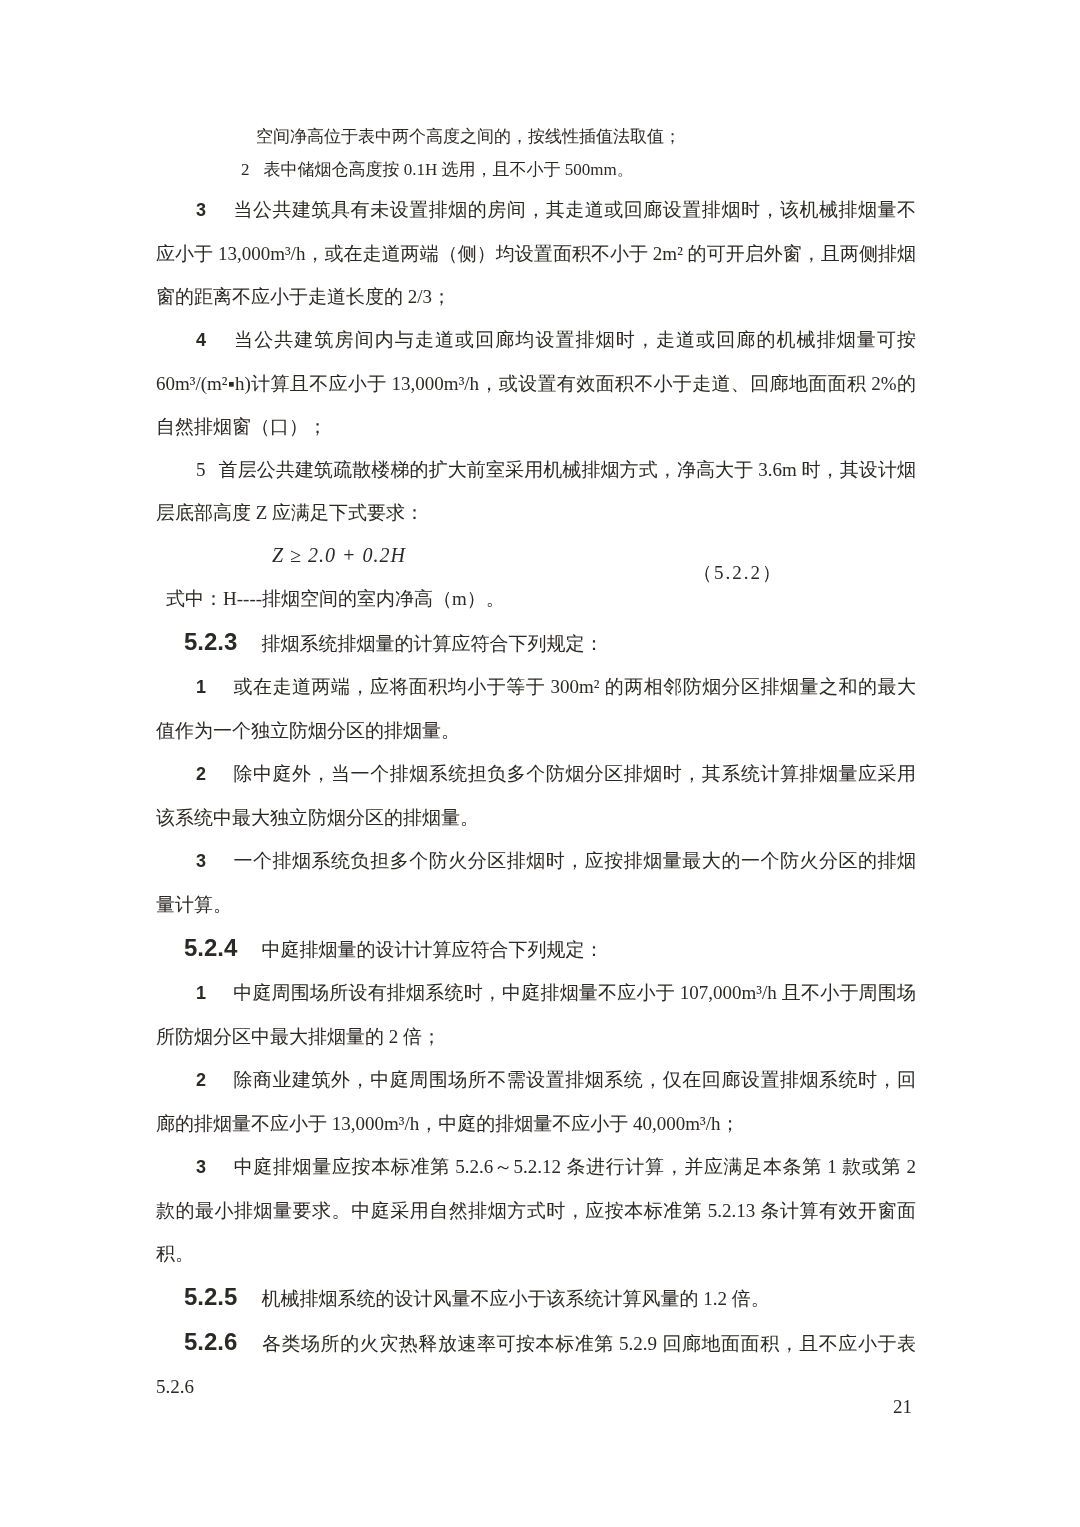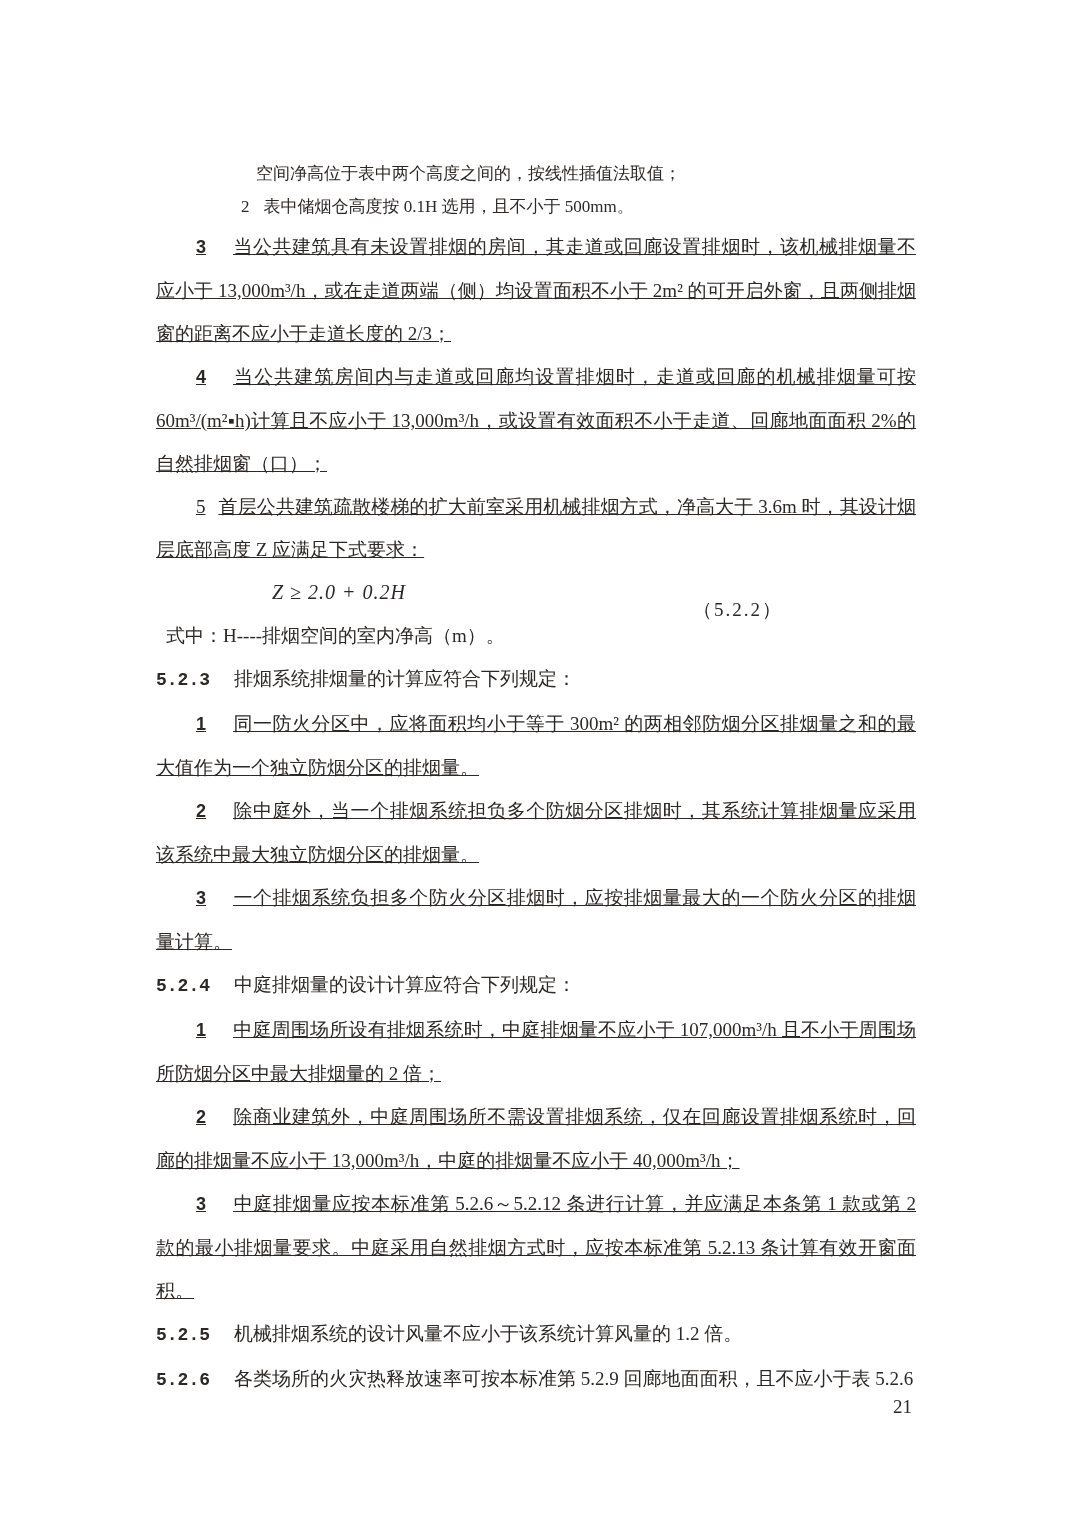--- a/index.html
+++ b/index.html
@@ -7,40 +7,40 @@
     width:1080px; height:1527px;
     background:#ffffff;
     position:relative;
     font-family:"Liberation Serif","DejaVu Serif",serif;
     color:#2c2826;
     overflow:hidden;
   }
   .content {
     position:absolute; left:156px; top:120px; width:760px;
   }
-  .notes { font-size:17px; line-height:33px;margin-top:37px; }
+  .notes { font-size:17px; line-height:33px; }
   .note-1 { padding-left:100px; }
   .note-2 { padding-left:85px; }
   .note-num { margin-right:14px; }
   .body-text {
     margin-top:2px;
     font-size:19px;
     line-height:43px;
     text-align:justify;
   }
   .body-text p { margin:0; }
-  .item { text-indent:40px;text-decoration:underline; }
+  .item { text-indent:40px; }
   .num-bold {
     font-family:"Liberation Sans","DejaVu Sans",sans-serif;
     font-weight:700; font-size:18px; margin-right:27px;
   }
   .num-reg { margin-right:13px; }
   .section-num {
-    font-family:Liberation Mono, monospace;
-    font-weight:700; font-size:18px; margin-right:24px;
+    font-family:Liberation Sans, sans-serif;
+    font-weight:700; font-size:24px; margin-right:24px;margin-left:28px;
   }
   .formula-row { position:relative; }
   .formula { margin-left:116px; font-style:italic; font-size:20px; letter-spacing:1px; }
   .eq-num { position:absolute; left:537px; top:17px; font-style:normal; letter-spacing:2px; }
   .where { text-indent:10px; }
   .page-num { position:absolute; left:893px; top:1393px; font-size:19px; line-height:28px; }
 </style>
 </head>
 <body>
 
@@ -58,21 +58,21 @@
     <p class="item"><span class="num-bold">4</span><span>当公共建筑房间内与走道或回廊均设置排烟时，走道或回廊的机械排烟量可按 60m³/(m²▪h)计算且不应小于 13,000m³/h，或设置有效面积不小于走道、回廊地面面积 2%的自然排烟窗（口）；</span></p>
 
     <p class="item"><span class="num-reg">5</span><span>首层公共建筑疏散楼梯的扩大前室采用机械排烟方式，净高大于 3.6m 时，其设计烟层底部高度 Z 应满足下式要求：</span></p>
 
     <p class="formula-row"><span class="formula">Z ≥ 2.0 + 0.2H</span><span class="eq-num">（5.2.2）</span></p>
 
     <p class="where">式中：H----排烟空间的室内净高（m）。</p>
 
     <p class="section"><span class="section-num">5.2.3</span><span>排烟系统排烟量的计算应符合下列规定：</span></p>
 
-    <p class="item"><span class="num-bold">1</span><span>同一防火分区中，应将面积均小于等于 300m² 的两相邻防烟分区排烟量之和的最大值作为一个独立防烟分区的排烟量。</span></p>
+    <p class="item"><span class="num-bold">1</span><span>或在走道两端，应将面积均小于等于 300m² 的两相邻防烟分区排烟量之和的最大值作为一个独立防烟分区的排烟量。</span></p>
 
     <p class="item"><span class="num-bold">2</span><span>除中庭外，当一个排烟系统担负多个防烟分区排烟时，其系统计算排烟量应采用该系统中最大独立防烟分区的排烟量。</span></p>
 
     <p class="item"><span class="num-bold">3</span><span>一个排烟系统负担多个防火分区排烟时，应按排烟量最大的一个防火分区的排烟量计算。</span></p>
 
 
     <p class="section"><span class="section-num">5.2.4</span><span>中庭排烟量的设计计算应符合下列规定：</span></p>
 
     <p class="item"><span class="num-bold">1</span><span>中庭周围场所设有排烟系统时，中庭排烟量不应小于 107,000m³/h 且不小于周围场所防烟分区中最大排烟量的 2 倍；</span></p>
 

